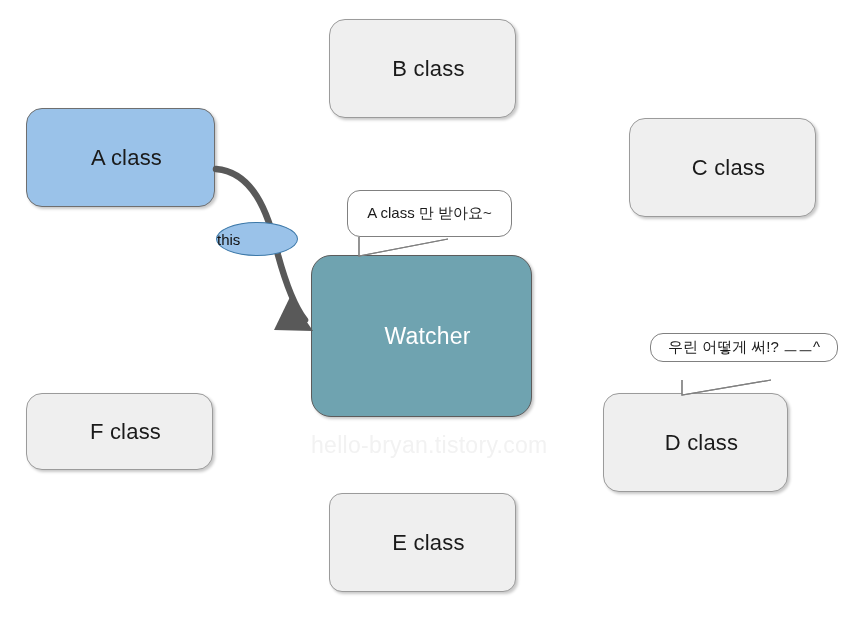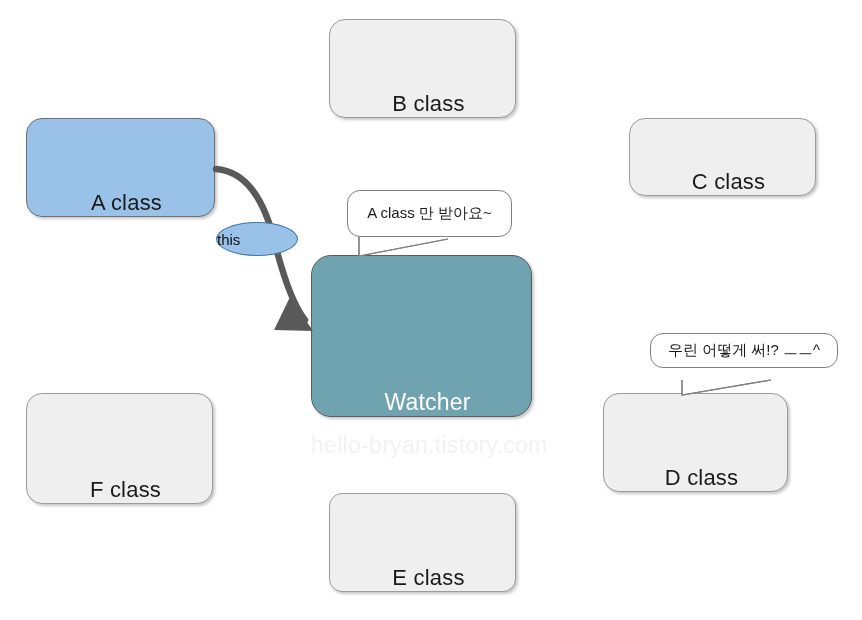--- a/index.html
+++ b/index.html
@@ -12,21 +12,21 @@
     width: 862px;
     height: 620px;
     background: #ffffff;
     overflow: hidden;
     font-family: "Liberation Sans", "DejaVu Sans", sans-serif;
   }
   .node {
     position: absolute;
     box-sizing: border-box;
     display: flex;
-    align-items: flex-end;
+    align-items: center;
     justify-content: center;
     border-radius: 16px;
     font-size: 22px;
     letter-spacing: 0.2px;
     box-shadow: 2px 2px 3px rgba(0,0,0,0.22);
     padding-left: 12px;
   }
   .node-gray {
     background: #efefef;
     border: 1.3px solid #9b9b9b;
@@ -95,37 +95,37 @@
 <body>
 
 <div id="canvas">
 
   <div class="watermark" style="left:311px; top:432px;">hello-bryan.tistory.com</div>
 
   <div class="node node-gray" style="left:329px; top:19px; width:187px; height:99px;">
     <span>B class</span>
   </div>
 
-  <div class="node node-gray" style="left:629px; top:118px; width:187px; height:78px;">
+  <div class="node node-gray" style="left:629px; top:118px; width:187px; height:99px;">
     <span>C class</span>
   </div>
 
-  <div class="node node-gray" style="left:26px; top:393px; width:187px; height:111px;">
+  <div class="node node-gray" style="left:26px; top:393px; width:187px; height:77px;">
     <span>F class</span>
   </div>
 
   <div class="node node-gray" style="left:603px; top:393px; width:185px; height:99px;">
     <span>D class</span>
   </div>
 
   <div class="node node-gray" style="left:329px; top:493px; width:187px; height:99px;border-radius:13px;">
     <span>E class</span>
   </div>
 
-  <div class="node node-blue" style="left:26px; top:118px; width:189px; height:99px;">
+  <div class="node node-blue" style="left:26px; top:108px; width:189px; height:99px;">
     <span>A class</span>
   </div>
 
   <div class="node node-teal" style="left:311px; top:255px; width:221px; height:162px; border-radius:20px; font-size:23px;">
     <span>Watcher</span>
   </div>
 
   <svg class="arrow-layer" viewBox="0 0 862 620">
     <path d="M 216 169 C 252 172, 268 210, 278 255 C 287 288, 295 307, 305 320" fill="none" stroke="#595959" stroke-width="6.5" stroke-linecap="round"></path>
     <polygon points="290,297 313,331 274,330" fill="#595959"></polygon>
@@ -136,21 +136,21 @@
   </div>
 
   <div class="bubble" style="left:347px; top:190px; width:165px; height:47px;">
     <span>A class 만 받아요~</span>
   </div>
   <svg class="bubble-tail" style="left:330px; top:228px; width:200px; height:40px;" viewBox="0 0 200 40">
     <path d="M 29 9 L 29 28 L 118 11" fill="#ffffff" stroke="#808080" stroke-width="1.2" stroke-linejoin="miter"></path>
     <path d="M 29 9 L 29 28 L 118 11" fill="none" stroke="#808080" stroke-width="1.2"></path>
   </svg>
 
-  <div class="bubble" style="left:650px; top:333px; width:188px; height:35px;">
+  <div class="bubble" style="left:650px; top:333px; width:188px; height:29px;">
     <span>우린 어떻게 써!? ㅡㅡ^</span>
   </div>
   <svg class="bubble-tail" style="left:640px; top:371px; width:200px; height:40px;" viewBox="0 0 200 40">
     <path d="M 42 9 L 42 24 L 131 9" fill="#ffffff" stroke="#808080" stroke-width="1.2" stroke-linejoin="miter"></path>
     <path d="M 42 9 L 42 24 L 131 9" fill="none" stroke="#808080" stroke-width="1.2"></path>
   </svg>
 
 </div>
 
 </body></html>

